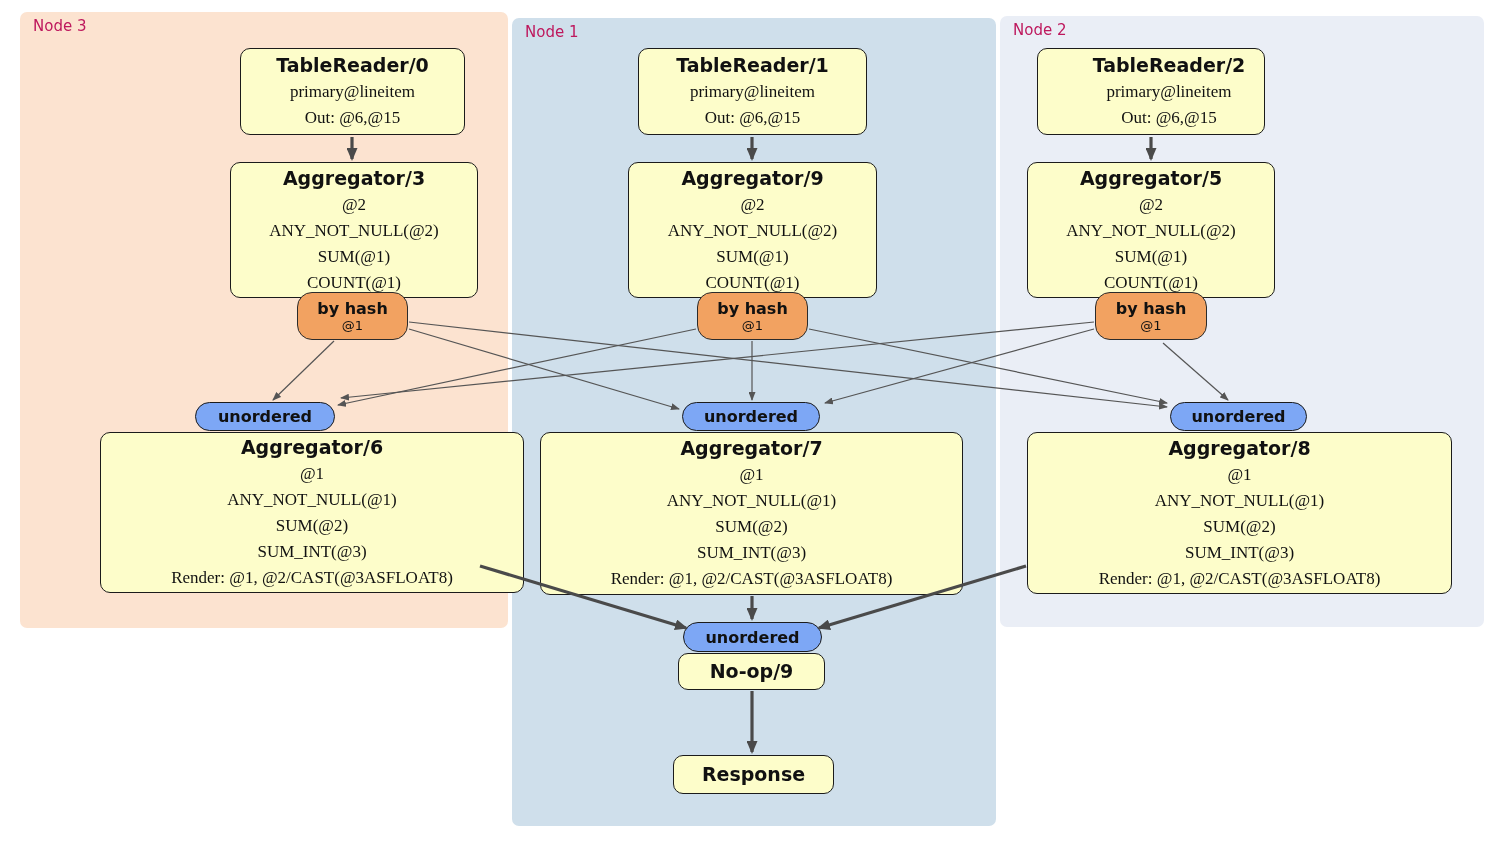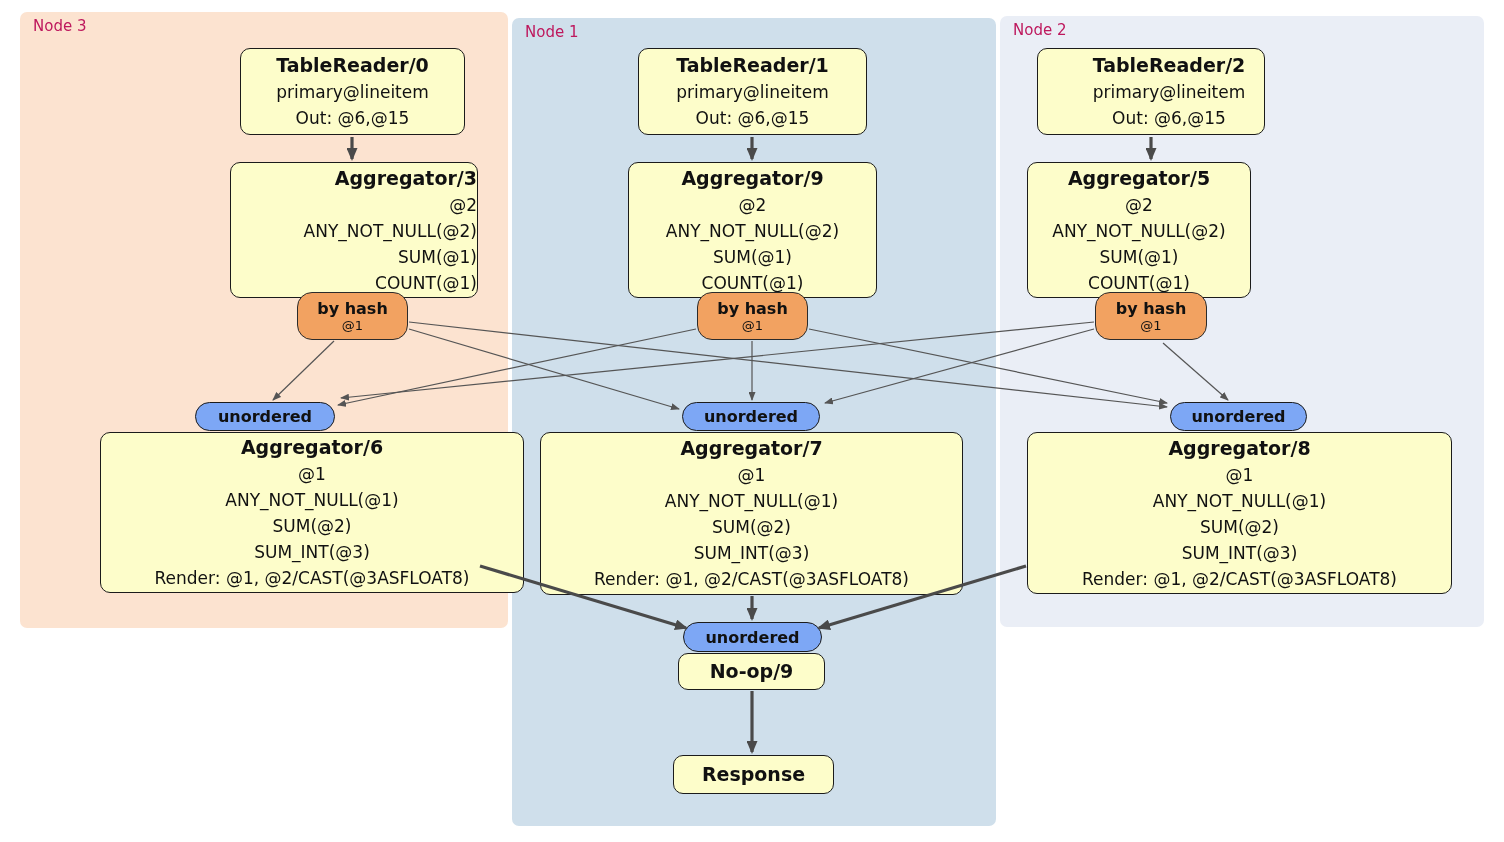--- a/index.html
+++ b/index.html
@@ -14,21 +14,21 @@
   .region-label{
     position:absolute; left:13px; top:5px; font-size:15px; color:#be185d;
   }
   .pbox{
     position:absolute; background:#fdfdca; border:1.6px solid #1b1b1b;
     border-radius:10px; display:flex; flex-direction:column;
     justify-content:center; align-items:center; text-align:center;
     box-sizing:border-box; z-index:2;
   }
   .pbox .title{ font-weight:bold; font-size:19px; line-height:27px; white-space:nowrap;}
-  .pbox .line{ font-size:17px; line-height:26px; white-space:nowrap;}
+  .pbox .line{ font-size:17px; line-height:26px; white-space:nowrap;font-family:Liberation Serif, serif;}
   .router{
     position:absolute; background:#f2a261; border:1.5px solid #2b2b2b;
     border-radius:15px; display:flex; flex-direction:column;
     justify-content:center; align-items:center; box-sizing:border-box; z-index:3;
   }
   .router .rt{ font-weight:bold; font-size:16px; line-height:19px;}
   .router .rs{ font-size:13px; line-height:16px;}
   .sync{
     position:absolute; background:#7da7f5; border:1.6px solid #1b1b1b;
     border-radius:15px; display:flex; justify-content:center; align-items:center;
@@ -62,35 +62,35 @@
     <div class="title">TableReader/1</div>
     <div class="line">primary@lineitem</div>
     <div class="line">Out: @6,@15</div>
   </div>
   <div class="pbox" style="left:1037px; top:48px; width:228px; height:87px;padding-left:36px;">
     <div class="title">TableReader/2</div>
     <div class="line">primary@lineitem</div>
     <div class="line">Out: @6,@15</div>
   </div>
 
-  <div class="pbox" style="left:230px; top:162px; width:248px; height:136px;align-items:flex-end;">
+  <div class="pbox" style="left:230px; top:162px; width:248px; height:136px;">
     <div class="title">Aggregator/3</div>
     <div class="line">@2</div>
     <div class="line">ANY_NOT_NULL(@2)</div>
     <div class="line">SUM(@1)</div>
     <div class="line">COUNT(@1)</div>
   </div>
   <div class="pbox" style="left:628px; top:162px; width:249px; height:136px;">
     <div class="title">Aggregator/9</div>
     <div class="line">@2</div>
     <div class="line">ANY_NOT_NULL(@2)</div>
     <div class="line">SUM(@1)</div>
     <div class="line">COUNT(@1)</div>
   </div>
-  <div class="pbox" style="left:1027px; top:162px; width:224px; height:136px;">
+  <div class="pbox" style="left:1027px; top:162px; width:248px; height:136px;">
     <div class="title">Aggregator/5</div>
     <div class="line">@2</div>
     <div class="line">ANY_NOT_NULL(@2)</div>
     <div class="line">SUM(@1)</div>
     <div class="line">COUNT(@1)</div>
   </div>
 
   <div class="router" style="left:297px; top:292px; width:111px; height:48px;">
     <div class="rt">by hash</div>
     <div class="rs">@1</div>

